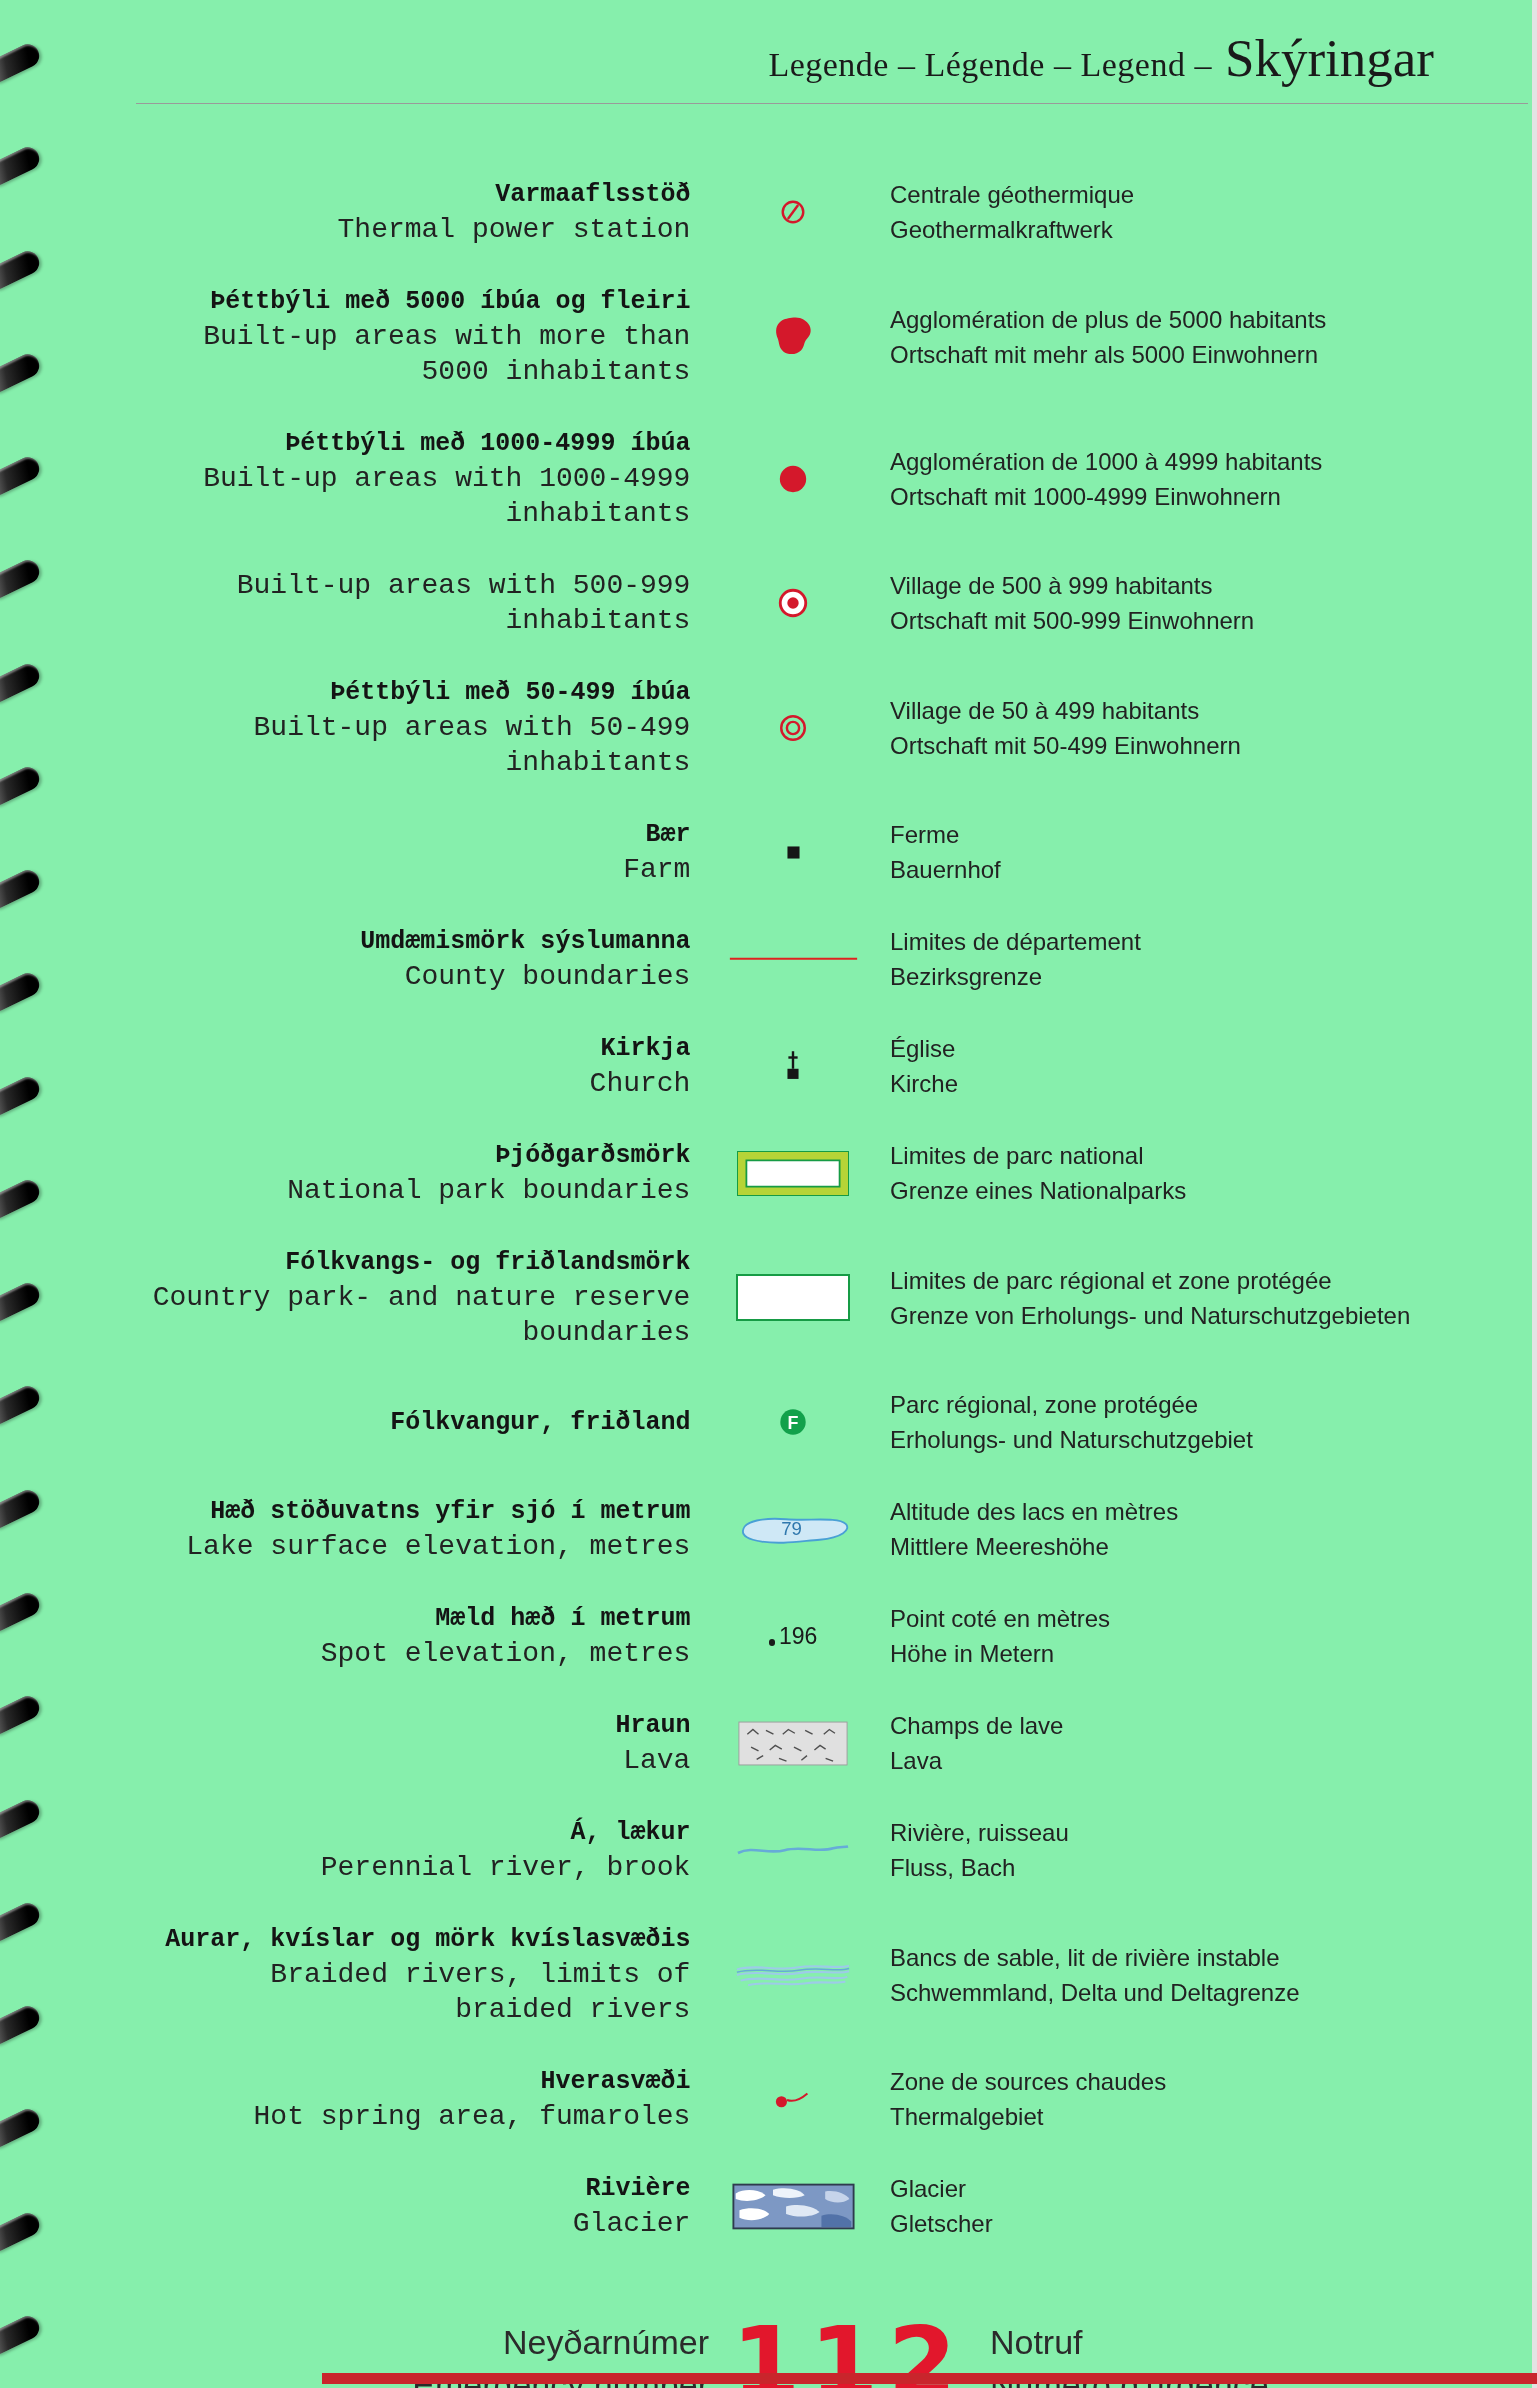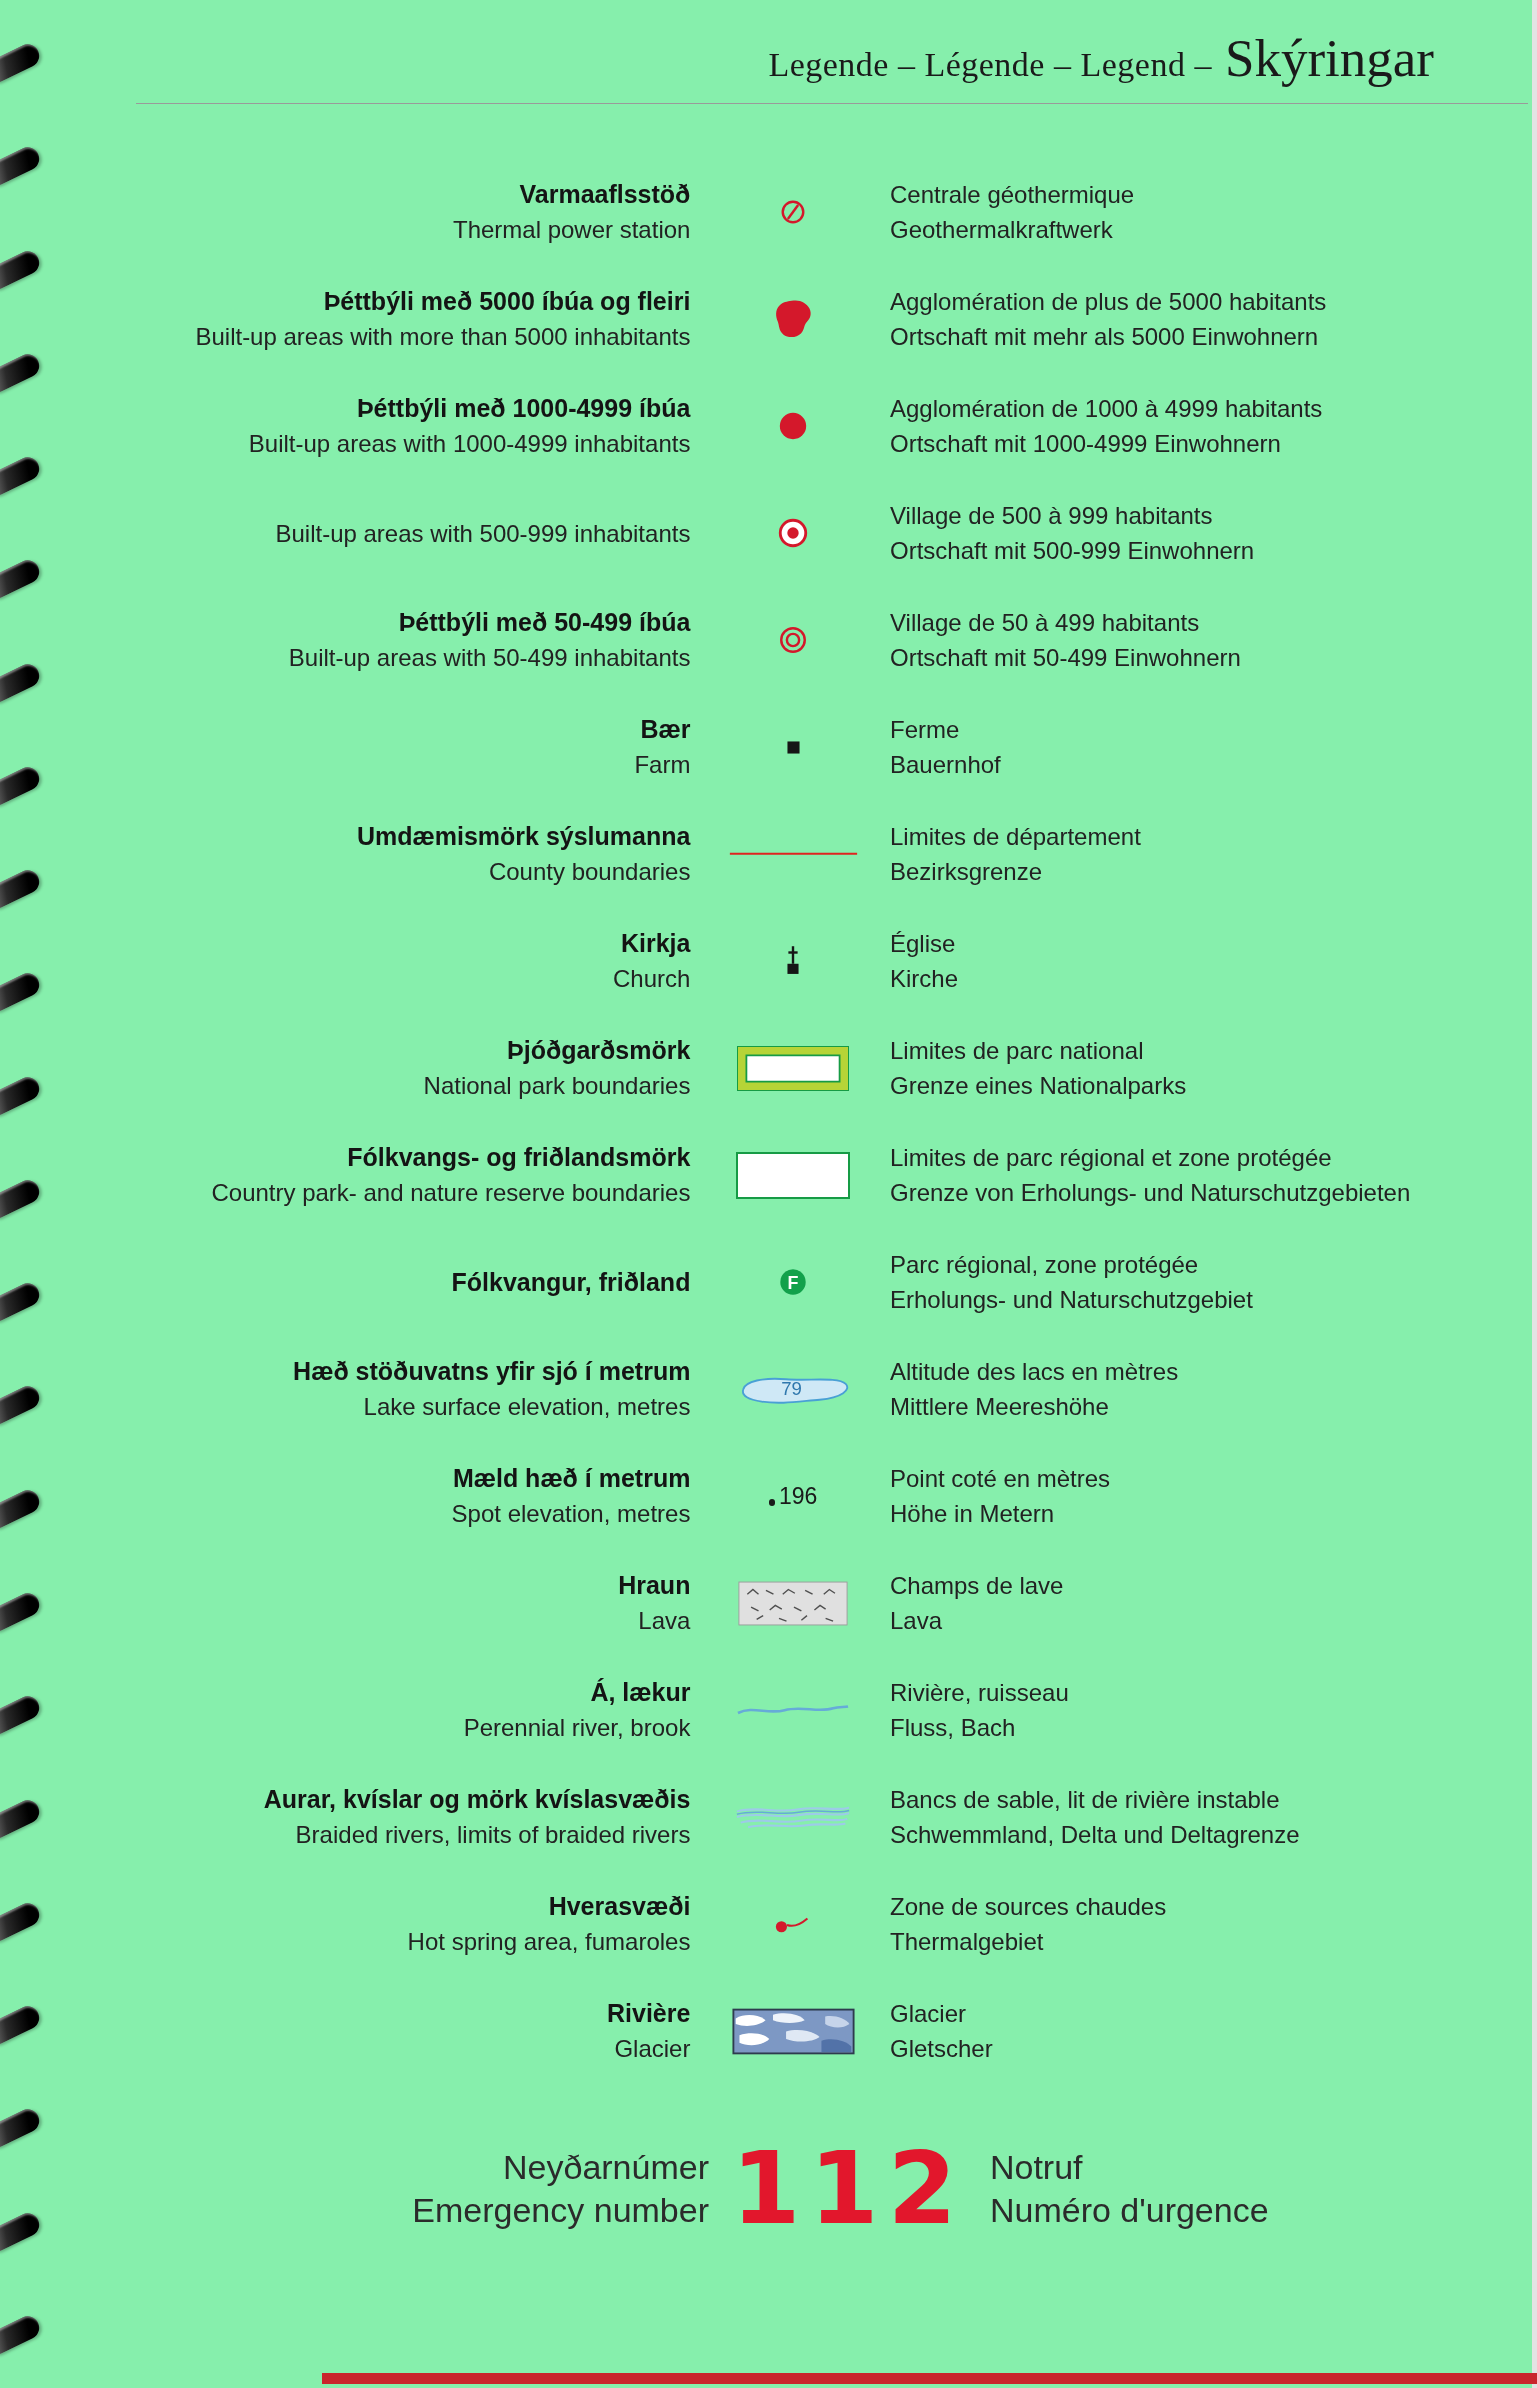--- a/index.html
+++ b/index.html
@@ -20,25 +20,25 @@
   
   .header { padding:28px 103px 0 0; text-align:right;
             font-family:"Liberation Serif", serif; color:#1a1a1a; white-space:nowrap; }
   .h-small { font-size:34px; letter-spacing:0.5px; }
   .h-big   { font-size:53px; margin-left:9.3px; }
   .rule { border:none; border-top:1.9px solid #9a9a9a; margin:15px 9.3px 0 136px; }
 
   
   .rows { margin-top:73px; padding-left:138px; padding-right:13px; }
   .row  { display:grid; grid-template-columns:571px 168px 1fr; align-items:center; margin-bottom:37px; }
-  .cell-left  { text-align:right; padding-right:18.6px; }
+  .cell-left  { text-align:right; padding-right:18.6px;font-family:Liberation Mono, monospace; }
   .cell-sym   { display:flex; justify-content:center; align-items:center; }
   .cell-right { text-align:left; padding-left:13px; }
   .t-is { font-weight:bold; font-size:25px; line-height:35px; color:#141414; }
-  .t-en { font-size:24px; line-height:35px; color:#222; }
+  .t-en { font-size:28px; line-height:35px; color:#222; }
   .t-fr, .t-de { font-size:24px; line-height:35px; color:#222; }
 
   .cell-sym svg { display:block; }
   .np-rect  { width:110px; height:43px; background:#fff; border:1.9px solid #169b45;
               box-shadow: inset 0 0 0 7.5px #b6d437, inset 0 0 0 9.3px #169b45; }
   .res-rect { width:110px; height:43px; background:#fff; border:2.8px solid #169b45; }
   .spot { display:flex; align-items:center; }
   .spot-dot { width:6.5px; height:6.5px; border-radius:50%; background:#1a1a1a; margin:13px 3.7px 0 0; }
   .spot-num { font-size:23px; color:#1a1a1a; }
 

